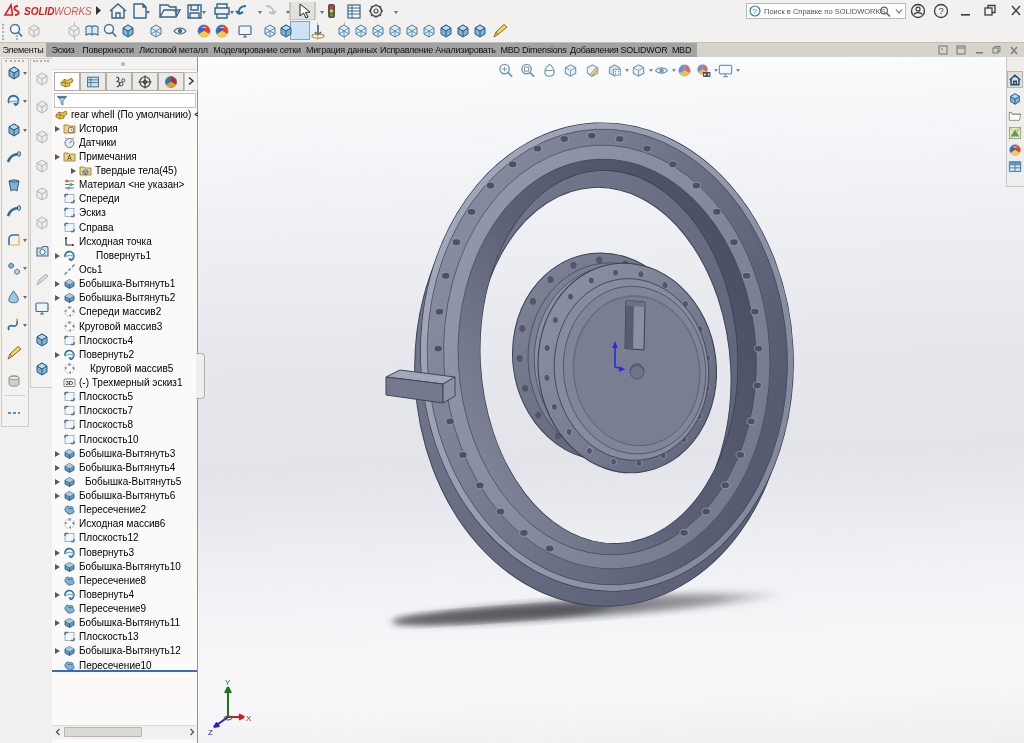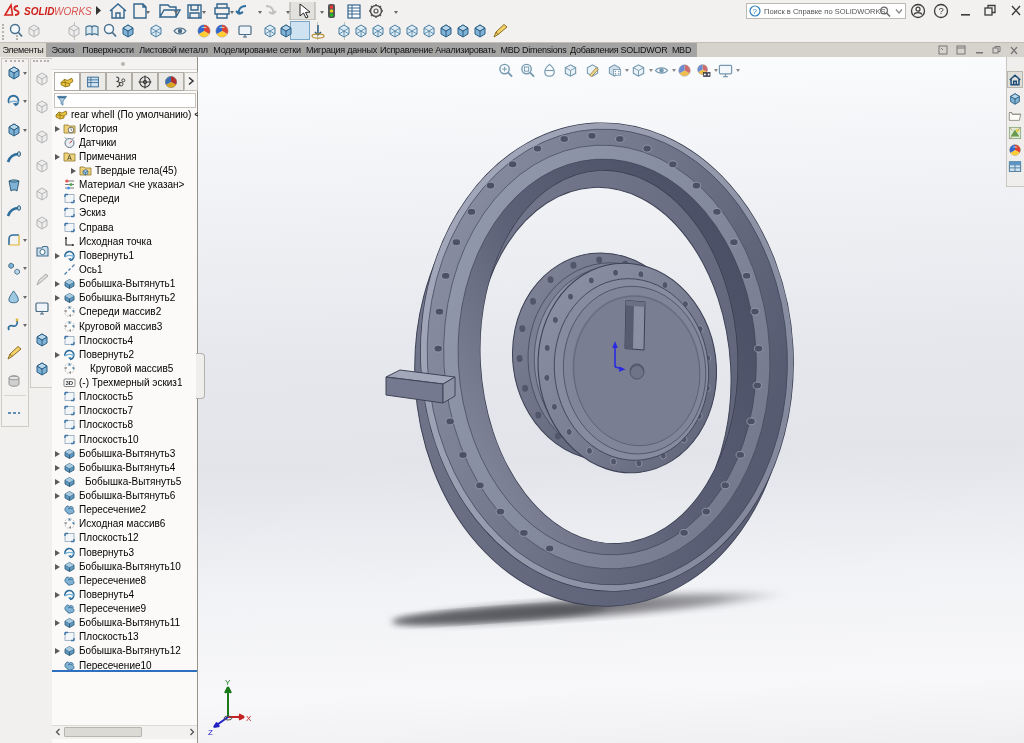--- a/index.html
+++ b/index.html
@@ -556,21 +556,21 @@
         <svg class="ticon" style="left:11px" width="13" height="13" viewBox="0 0 13 13">
           <use href="#torig"></use>
         </svg>
         <div class="lbl" style="left:27px">Исходная точка</div>
       </div>
       <div class="trow" style="top:191.8px;left:0;width:146px">
         <div class="exp"></div>
         <svg class="ticon" style="left:11px" width="13" height="13" viewBox="0 0 13 13">
           <use href="#trev"></use>
         </svg>
-        <div class="lbl" style="left:27px">Повернуть1</div>
+        <div class="lbl" style="left:44px">Повернуть1</div>
       </div>
       <div class="trow" style="top:205.9px;left:0;width:146px">
         <svg class="ticon" style="left:11px" width="13" height="13" viewBox="0 0 13 13">
           <use href="#taxis"></use>
         </svg>
         <div class="lbl" style="left:27px">Ось1</div>
       </div>
       <div class="trow" style="top:220.1px;left:0;width:146px">
         <div class="exp"></div>
         <svg class="ticon" style="left:11px" width="13" height="13" viewBox="0 0 13 13">

